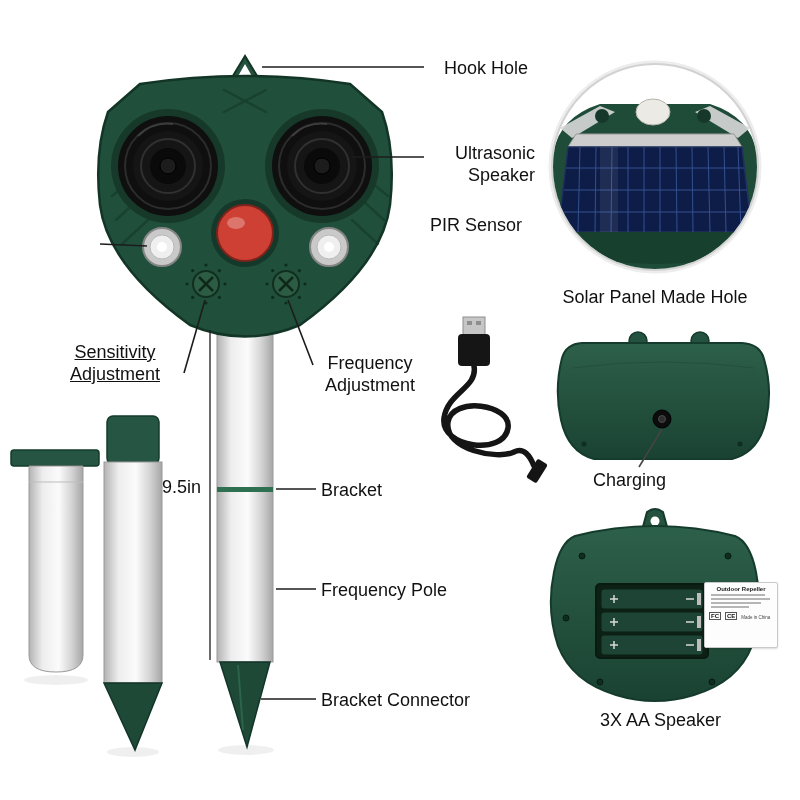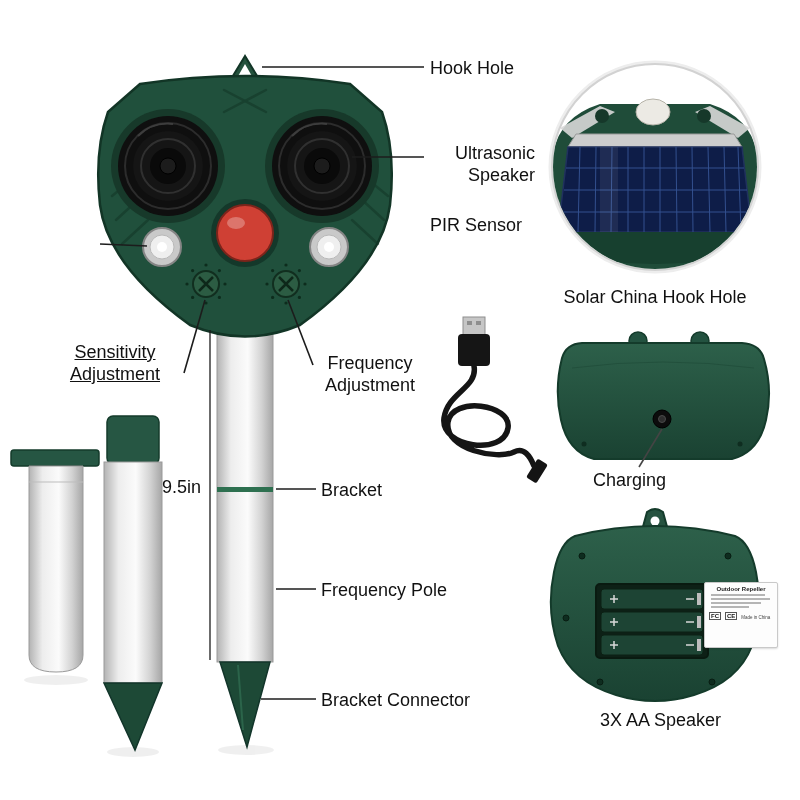--- a/index.html
+++ b/index.html
@@ -238,30 +238,30 @@
     <path d="M 184,373 L 205,300"></path>
     <path d="M 288,300 L 313,365"></path>
     <path d="M 210,330 V 660" stroke-width="1.3"></path>
     <path d="M 276,489 H 316"></path>
     <path d="M 276,589 H 316"></path>
     <path d="M 261,699 H 316"></path>
     <path d="M 662,429 L 639,467" stroke="#444444"></path>
   </g>
 </svg>
 
-<div class="label" style="left:430px;top:58px;">Hook Hole</div>
+<div class="label" style="left:444px;top:58px;">Hook Hole</div>
 <div class="label" style="left:430px;top:143px;width:105px;text-align:right;">Ultrasonic Speaker</div>
 <div class="label" style="left:430px;top:215px;">PIR Sensor</div>
 <div class="label center" style="left:56px;top:342px;width:118px;text-decoration:underline;">Sensitivity Adjustment</div>
 <div class="label center" style="left:314px;top:353px;width:112px;">Frequency Adjustment</div>
 <div class="label" style="left:162px;top:477px;">9.5in</div>
 <div class="label" style="left:321px;top:480px;">Bracket</div>
 <div class="label" style="left:321px;top:580px;">Frequency Pole</div>
 <div class="label" style="left:321px;top:690px;">Bracket Connector</div>
-<div class="label center" style="left:545px;top:287px;width:220px;">Solar China Hook Hole</div>
+<div class="label center" style="left:545px;top:287px;width:220px;">Solar Panel Made Hole</div>
 <div class="label" style="left:593px;top:470px;text-align:right;">Charging</div>
 <div class="label center" style="left:598px;top:710px;width:125px;">3X AA Speaker</div>
 
 <div class="mini-label">
   <div class="mini-title">Outdoor Repeller</div>
   <div class="mini-bar b1"></div>
   <div class="mini-bar b2"></div>
   <div class="mini-bar b3"></div>
   <div class="mini-bar b4"></div>
   <div class="mini-row">

